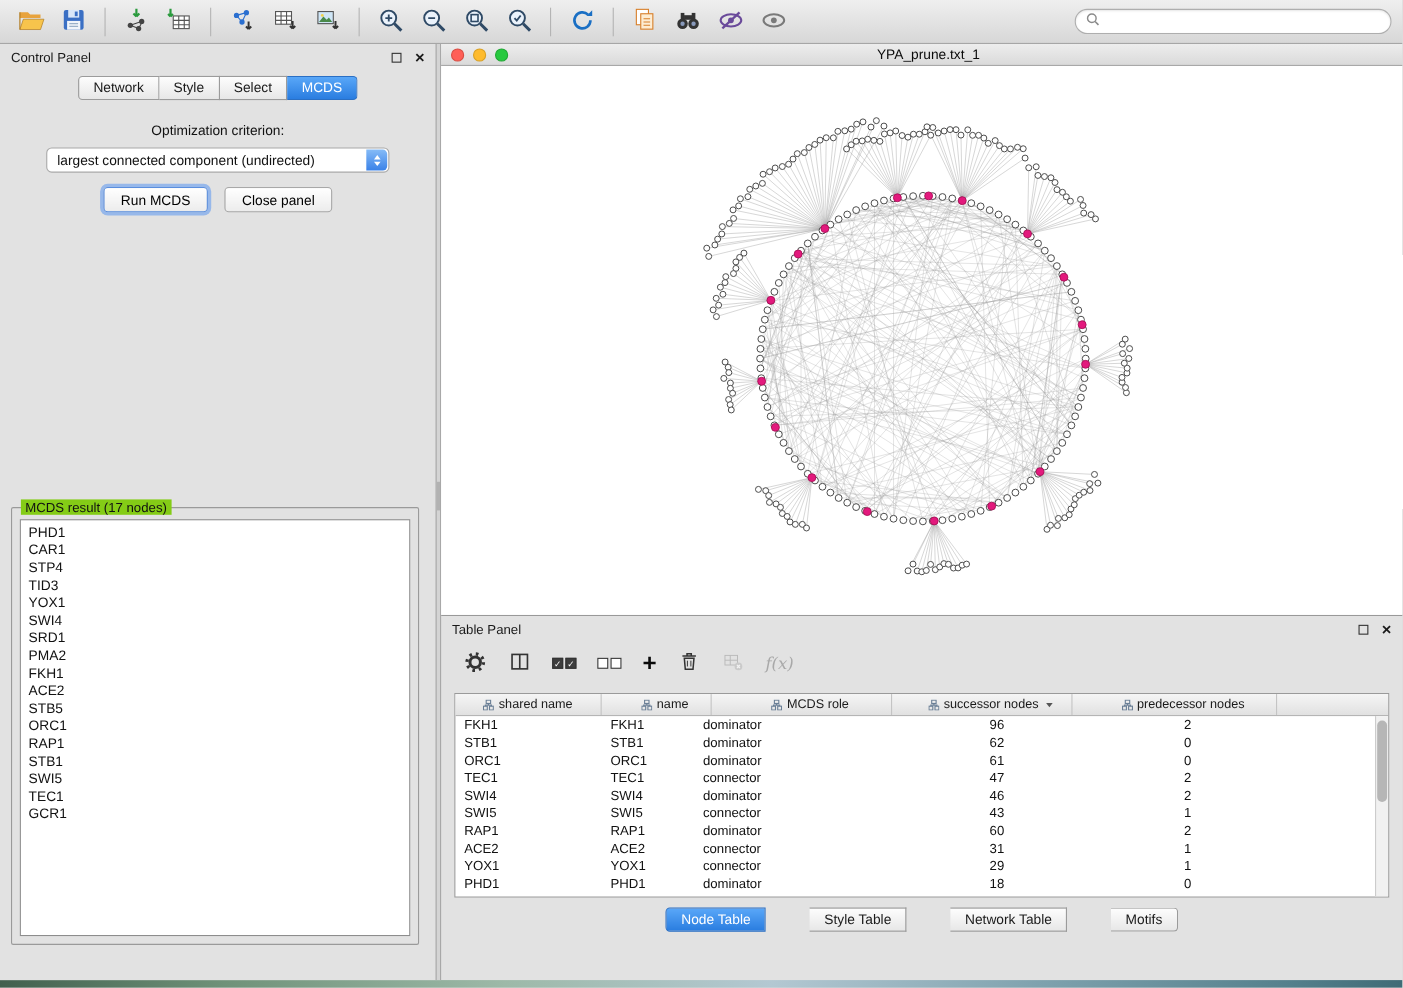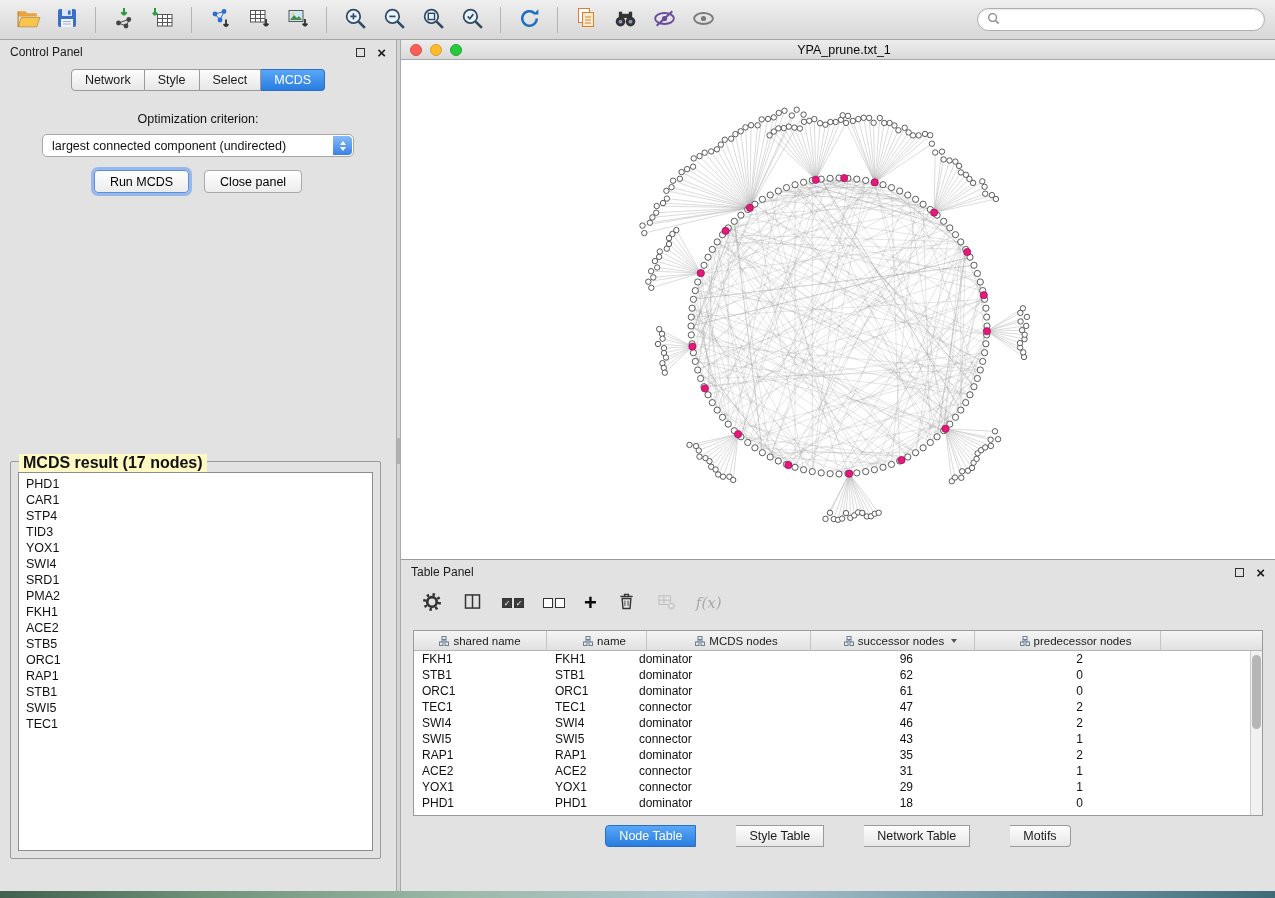--- a/index.html
+++ b/index.html
@@ -30,21 +30,21 @@
   .seg-tab.active { background:linear-gradient(#59a7f8,#2a7de0); color:#fff; border-color:#2a6fc4; }
   .opt-label { text-align:center; font-size:12.5px; margin-top:21px; }
   .combo { width:312px; height:23px; margin:8px auto 0; background:#fff; border:1px solid #a8a8a8; border-radius:5px; position:relative; display:flex; align-items:center; padding-left:9px; font-size:12.5px; }
   .combo-btn { position:absolute; right:1px; top:1px; bottom:1px; width:19px; border-radius:0 4px 4px 0; background:linear-gradient(#85bbf7,#3a82e8); display:flex; flex-direction:column; align-items:center; justify-content:center; gap:2px; }
   .tri-up { width:0; height:0; border-left:3.5px solid transparent; border-right:3.5px solid transparent; border-bottom:4.5px solid #fff; }
   .tri-down { width:0; height:0; border-left:3.5px solid transparent; border-right:3.5px solid transparent; border-top:4.5px solid #fff; }
   .btn-row { display:flex; justify-content:center; gap:15px; margin-top:13px; }
   .push-btn { height:23px; padding:0 15px; font-size:12.5px; background:linear-gradient(#ffffff,#ececec); border:1px solid #a8a8a8; border-radius:4px; font-family:"Liberation Sans",sans-serif; }
   .push-btn.focus { box-shadow:0 0 0 3px rgba(90,150,240,.55); border-color:#5a8ede; }
   .result-fieldset { position:absolute; left:10px; right:15px; top:421px; bottom:32px; border:1px solid #9a9a9a; border-radius:2px; }
-  .result-legend { position:absolute; top:-8px; left:8px; background:#fef9c3; padding:0 4px; font-size:16px;font-weight:bold; }
+  .result-legend { position:absolute; top:-8px; left:8px; background:#84cc16; padding:0 4px; font-size:12px; }
   .result-list { position:absolute; left:7px; right:7px; top:10px; bottom:7px; background:#fff; border:1px solid #8d8d8d; padding:3px 7px; font-size:12.5px; line-height:16px; overflow:hidden; }
 
   
   .splitter { flex:0 0 5px; background:#d4d4d4; border-left:1px solid #a8a8a8; border-right:1px solid #a8a8a8; position:relative; }
   .splitter-thumb { position:absolute; left:0; right:0; top:398px; height:26px; background:#b2b2b2; }
 
   
   .right-stack { flex:1; display:flex; flex-direction:column; min-width:0; }
   .net-window { flex:0 0 520px; display:flex; flex-direction:column; border-bottom:1px solid #999; }
   .net-titlebar { height:20px; background:linear-gradient(#ededed,#dadada); border-bottom:1px solid #a8a8a8; display:flex; align-items:center; padding:0 9px; position:relative; }
@@ -267,20 +267,21 @@
             <div class="list-item">SRD1</div>
             <div class="list-item">PMA2</div>
             <div class="list-item">FKH1</div>
             <div class="list-item">ACE2</div>
             <div class="list-item">STB5</div>
             <div class="list-item">ORC1</div>
             <div class="list-item">RAP1</div>
             <div class="list-item">STB1</div>
             <div class="list-item">SWI5</div>
             <div class="list-item">TEC1</div>
+            <div class="list-item">GCR1</div>
           </div>
       </div>
     </div>
 
     <div class="splitter">
         <div class="splitter-thumb"></div>
       </div>
 
     <div class="right-stack">
 
@@ -659,21 +660,21 @@
                 </svg>
                 <span>name</span>
               </div>
               <div class="th" style="width: 148px; flex: 0 0 148px;">
                 <svg width="10" height="10" viewBox="0 0 10 10">
                   <rect x="3" y="0.5" width="4" height="3" fill="none" stroke="#6a7f96"></rect>
                   <rect x="0.5" y="6" width="3.5" height="3.5" fill="none" stroke="#6a7f96"></rect>
                   <rect x="6" y="6" width="3.5" height="3.5" fill="none" stroke="#6a7f96"></rect>
                   <path d="M5 3.5V5M2.2 6V5h5.6v1" fill="none" stroke="#6a7f96"></path>
                 </svg>
-                <span>MCDS nodes</span>
+                <span>MCDS role</span>
               </div>
               <div class="th" style="width: 148px; flex: 0 0 148px;">
                 <svg width="10" height="10" viewBox="0 0 10 10">
                   <rect x="3" y="0.5" width="4" height="3" fill="none" stroke="#6a7f96"></rect>
                   <rect x="0.5" y="6" width="3.5" height="3.5" fill="none" stroke="#6a7f96"></rect>
                   <rect x="6" y="6" width="3.5" height="3.5" fill="none" stroke="#6a7f96"></rect>
                   <path d="M5 3.5V5M2.2 6V5h5.6v1" fill="none" stroke="#6a7f96"></path>
                 </svg>
                 <span>successor nodes</span>
                 <span class="sort-ind"></span>
@@ -729,21 +730,21 @@
                 <div class="td" style="width: 133px; flex: 0 0 133px;">SWI5</div>
                 <div class="td" style="width: 84px; flex: 0 0 84px;">SWI5</div>
                 <div class="td" style="width: 148px; flex: 0 0 148px;">connector</div>
                 <div class="td right" style="width: 148px; flex: 0 0 148px;">43</div>
                 <div class="td right" style="width: 170px; flex: 0 0 170px;">1</div>
               </div>
               <div class="tr">
                 <div class="td" style="width: 133px; flex: 0 0 133px;">RAP1</div>
                 <div class="td" style="width: 84px; flex: 0 0 84px;">RAP1</div>
                 <div class="td" style="width: 148px; flex: 0 0 148px;">dominator</div>
-                <div class="td right" style="width: 148px; flex: 0 0 148px;">35</div>
+                <div class="td right" style="width: 148px; flex: 0 0 148px;">60</div>
                 <div class="td right" style="width: 170px; flex: 0 0 170px;">2</div>
               </div>
               <div class="tr">
                 <div class="td" style="width: 133px; flex: 0 0 133px;">ACE2</div>
                 <div class="td" style="width: 84px; flex: 0 0 84px;">ACE2</div>
                 <div class="td" style="width: 148px; flex: 0 0 148px;">connector</div>
                 <div class="td right" style="width: 148px; flex: 0 0 148px;">31</div>
                 <div class="td right" style="width: 170px; flex: 0 0 170px;">1</div>
               </div>
               <div class="tr">

